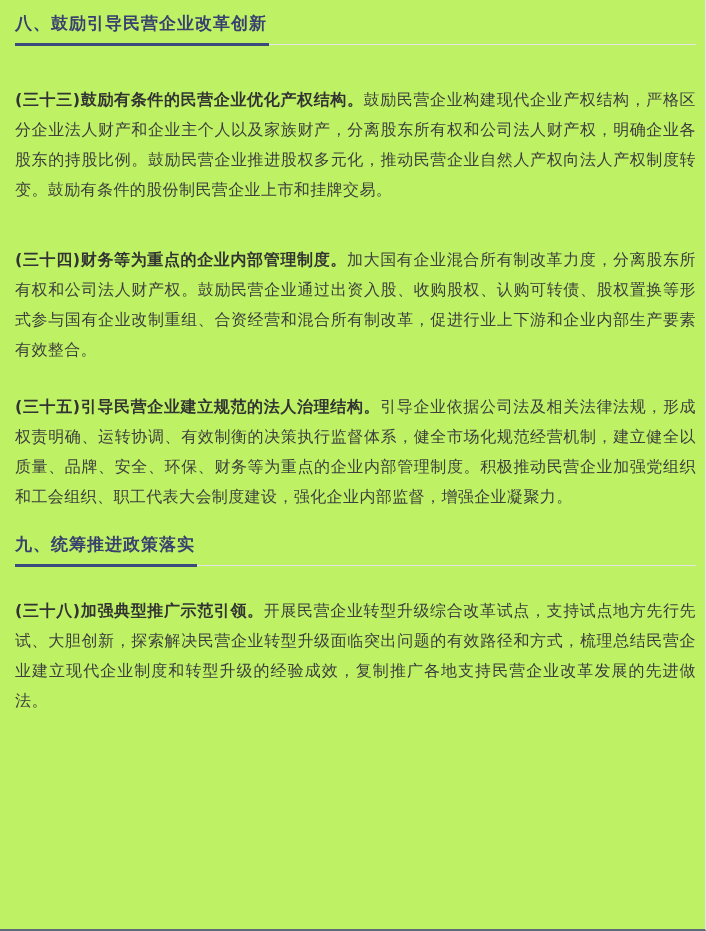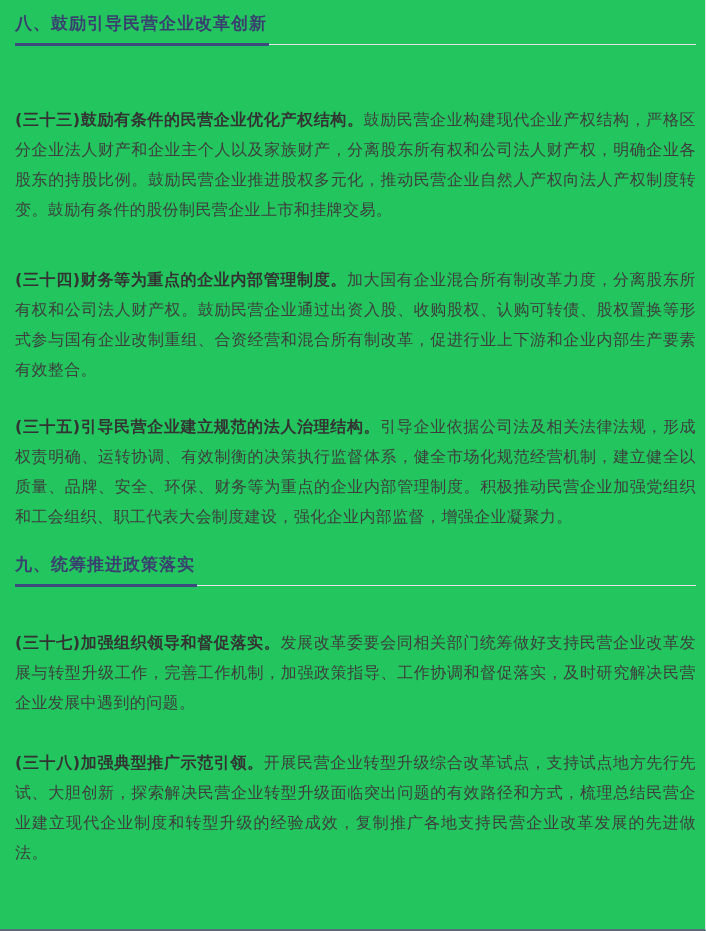--- a/index.html
+++ b/index.html
@@ -1,21 +1,21 @@
 <!DOCTYPE html>
 <html><head>
 <meta charset="utf-8">
 <style>
   html,body { margin:0; padding:0; background:#ffffff; }
   .page {
     position:relative;
     width:706px; height:931px;
     box-sizing:border-box;
     padding:13px 9px 0 15px;
-    background:#22c55e;
+    background:#bef264;
     border-right:1px solid #e3e3e8;
     border-bottom:2px solid #5c6b7c;
     overflow:hidden;
     font-family:"DejaVu Sans", sans-serif;
   }
   .section-head {
     border-bottom:1px solid #e4e4e8;
   }
   .section-title {
     display:inline-block;
@@ -31,21 +31,21 @@
   }
   .para {
     margin:0;
     font-size:16px;
     line-height:30px;
     color:#3e3e3e;
     text-align:justify;
     letter-spacing:0.4px;
   }
   .para b { color:#333333; font-weight:bold; }
-  .p33 { margin-top:60px; }
+  .p33 { margin-top:40px; }
   .p34 { margin-top:40px; }
   .p35 { margin-top:27px; }
   .sec2 { margin-top:22px; }
   .p36 { margin-top:36px; }
   .p37 { margin-top:42px; }
   .p38 { margin-top:30px; }
 </style>
 </head>
 <body>
 
@@ -62,18 +62,17 @@
 
     <p class="para p35"><b>(三十五)引导民营企业建立规范的法人治理结构。</b><span>引导企业依据公司法及相关法律法规，形成权责明确、运转协调、有效制衡的决策执行监督体系，健全市场化规范经营机制，建立健全以质量、品牌、安全、环保、财务等为重点的企业内部管理制度。积极推动民营企业加强党组织和工会组织、职工代表大会制度建设，强化企业内部监督，增强企业凝聚力。</span></p>
   </section>
 
   <section class="sec2">
     <div class="section-head">
       <h2 class="section-title">九、统筹推进政策落实</h2>
     </div>
 
 
-    <p class="para p37"><b>(三十七)加强组织领导和督促落实。</b><span>发展改革委要会同相关部门统筹做好支持民营企业改革发展与转型升级工作，完善工作机制，加强政策指导、工作协调和督促落实，及时研究解决民营企业发展中遇到的问题。</span></p>
 
     <p class="para p38"><b>(三十八)加强典型推广示范引领。</b><span>开展民营企业转型升级综合改革试点，支持试点地方先行先试、大胆创新，探索解决民营企业转型升级面临突出问题的有效路径和方式，梳理总结民营企业建立现代企业制度和转型升级的经验成效，复制推广各地支持民营企业改革发展的先进做法。</span></p>
   </section>
 
 </div>
 
 </body></html>

